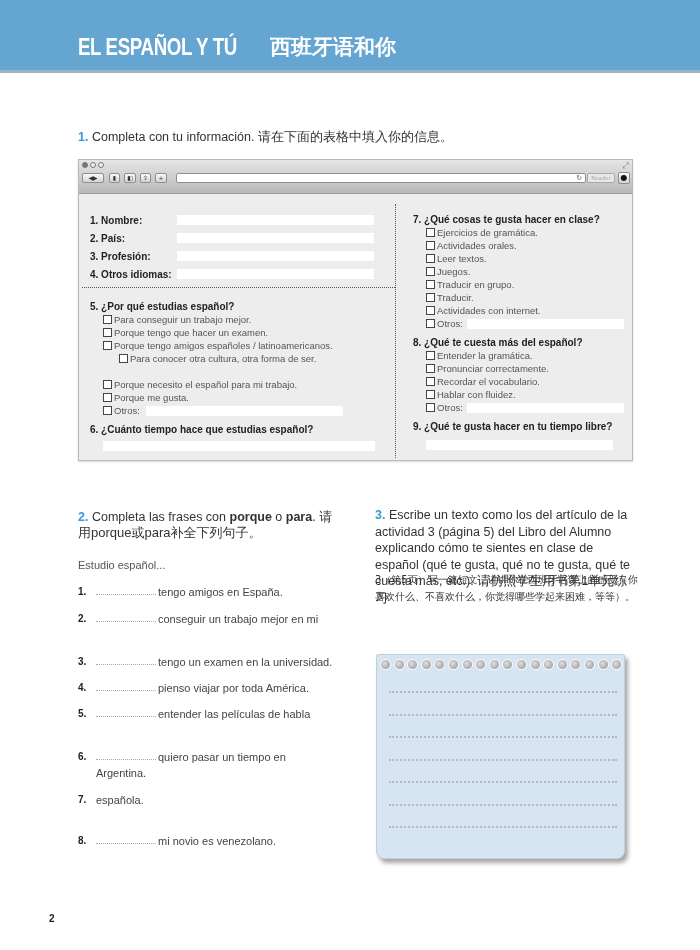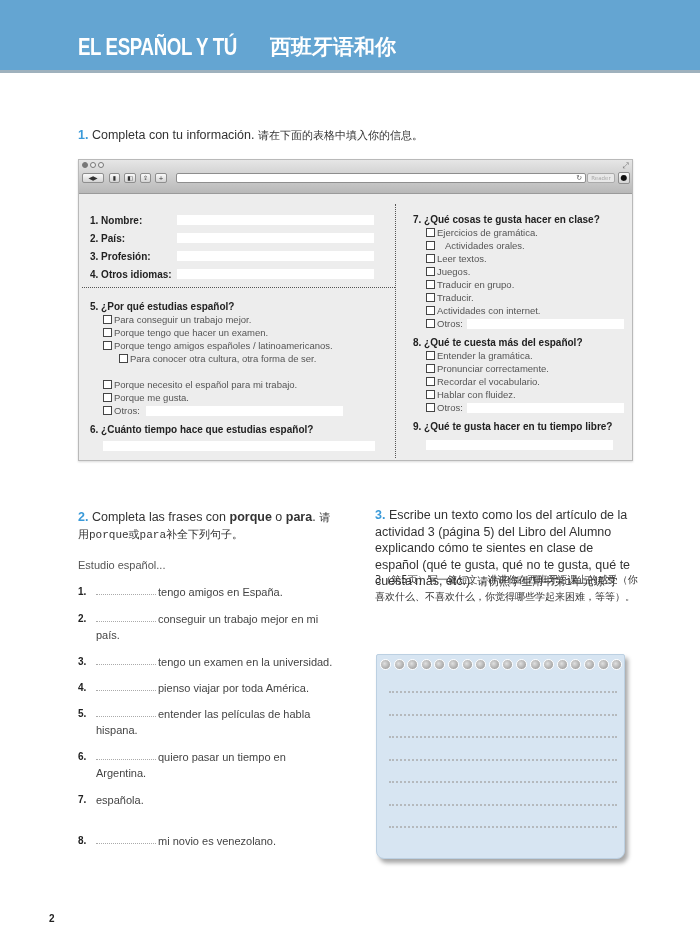--- a/index.html
+++ b/index.html
@@ -22,21 +22,21 @@
     font-family: "DejaVu Sans", sans-serif; font-weight: bold;
     font-size: 21px; color: #fff;
   }
 
   .ex-num { color: #3a9ad9; font-weight: bold; }
   .ex1-instr {
     position: absolute; left: 78px; top: 128px;
     font-size: 12.5px; color: #333;
     font-family: "Liberation Sans", sans-serif;
   }
-  .cn-small { font-size: 11px; font-family: Liberation Mono, monospace; }
+  .cn-small { font-size: 13px; font-family: Liberation Sans, sans-serif; }
 
   
   .browser {
     position: absolute; left: 78px; top: 159px; width: 555px; height: 302px;
     border: 1px solid #b9b9b9; background: #ededed;
     box-shadow: 0 1px 2px rgba(0,0,0,0.15);
   }
   .browser .toolbar {
     position: absolute; left: 0; top: 0; width: 100%; height: 34px;
     background: linear-gradient(#e6e6e6, #b8b8b8);
@@ -202,21 +202,21 @@
   <div class="form-field" style="left:67px;top:246px;width:197px;"></div>
 
   <div class="form-q" style="left:11px;top:264px;">6. ¿Cuánto tiempo hace que estudias español?</div>
   <div class="form-field" style="left:24px;top:281px;width:272px;"></div>
 
   <div class="form-q" style="left:334px;top:54px;">7. ¿Qué cosas te gusta hacer en clase?</div>
   <div class="opt" style="left:347px;top:67px;text-align:right;">
       <span class="cb"></span>
       <span>Ejercicios de gramática.</span>
     </div>
-  <div class="opt" style="left:347px;top:80px;gap:8px;">
+  <div class="opt" style="left:347px;top:80px;">
       <span class="cb"></span>
       <span>Actividades orales.</span>
     </div>
   <div class="opt" style="left:347px;top:93px;">
       <span class="cb"></span>
       <span>Leer textos.</span>
     </div>
   <div class="opt" style="left:347px;top:106px;">
       <span class="cb"></span>
       <span>Juegos.</span>
@@ -283,21 +283,20 @@
       <span class="dots"></span>
       <span>tengo amigos en España.</span>
     </div>
 </div>
 <div class="sent" style="top:611px;">
   <span class="n">2.</span>
   <div class="line1">
       <span class="dots"></span>
       <span>conseguir un trabajo mejor en mi</span>
     </div>
-  <div class="line2">país.</div>
 </div>
 <div class="sent" style="top:654px;">
   <span class="n">3.</span>
   <div class="line1">
       <span class="dots"></span>
       <span>tengo un examen en la universidad.</span>
     </div>
 </div>
 <div class="sent" style="top:680px;">
   <span class="n">4.</span>
@@ -305,21 +304,20 @@
       <span class="dots"></span>
       <span>pienso viajar por toda América.</span>
     </div>
 </div>
 <div class="sent" style="top:706px;">
   <span class="n">5.</span>
   <div class="line1">
       <span class="dots"></span>
       <span>entender las películas de habla</span>
     </div>
-  <div class="line2">hispana.</div>
 </div>
 <div class="sent" style="top:749px;">
   <span class="n">6.</span>
   <div class="line1">
       <span class="dots"></span>
       <span>quiero pasar un tiempo en</span>
     </div>
   <div class="line2">Argentina.</div>
 </div>
 <div class="sent" style="top:792px;">

